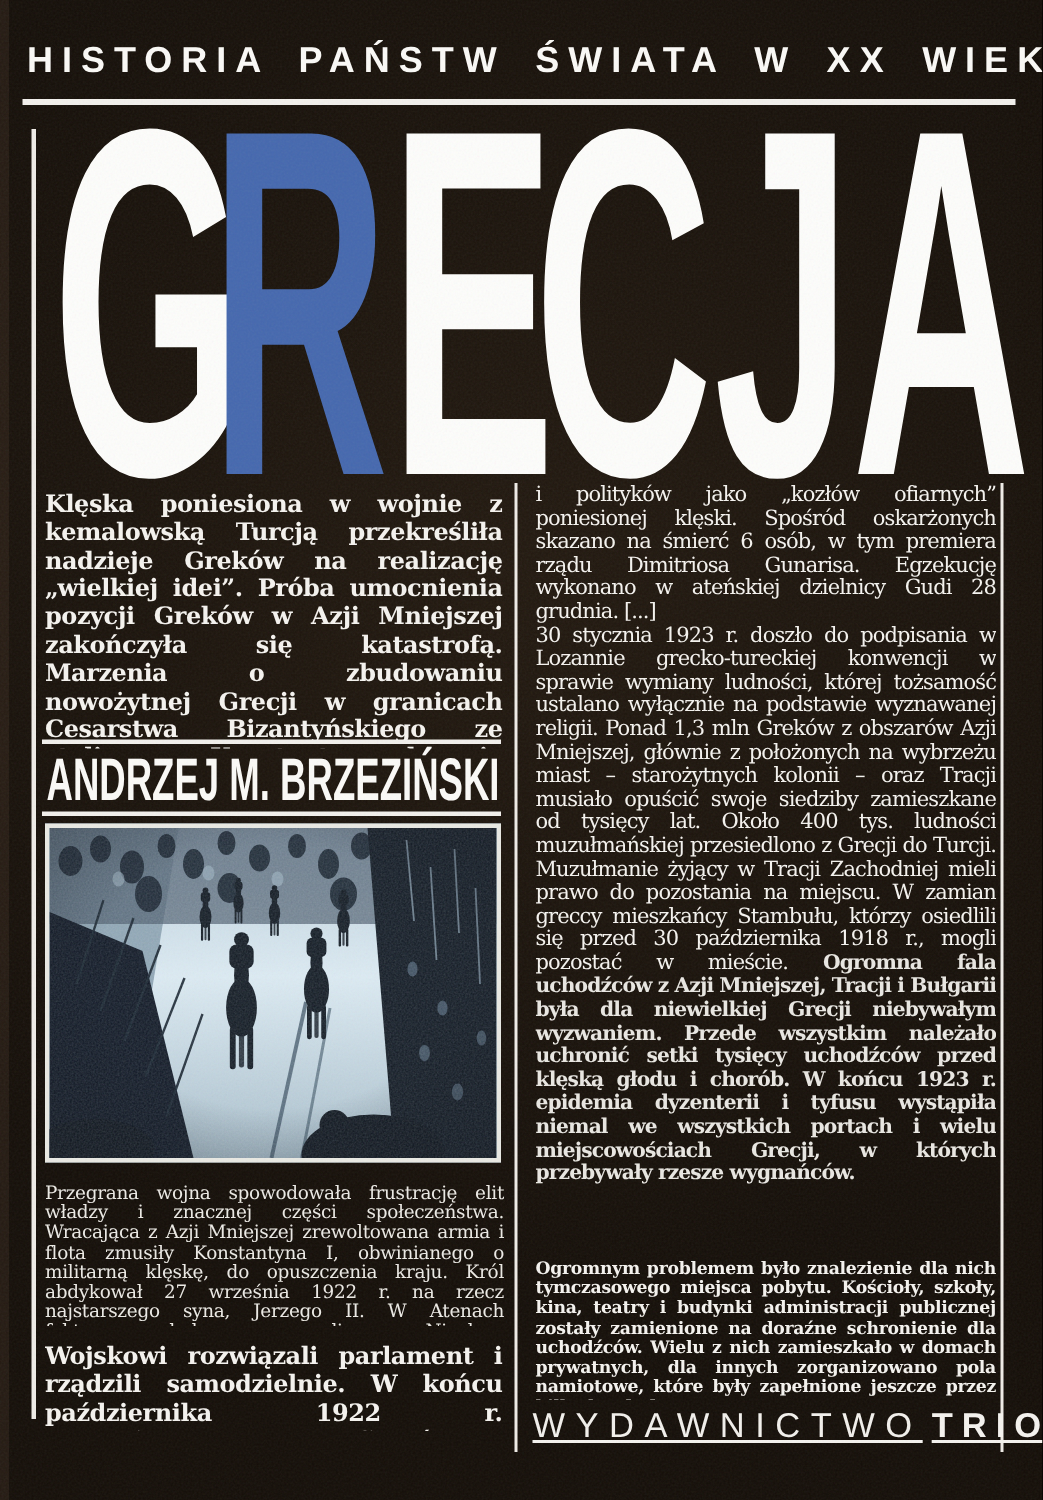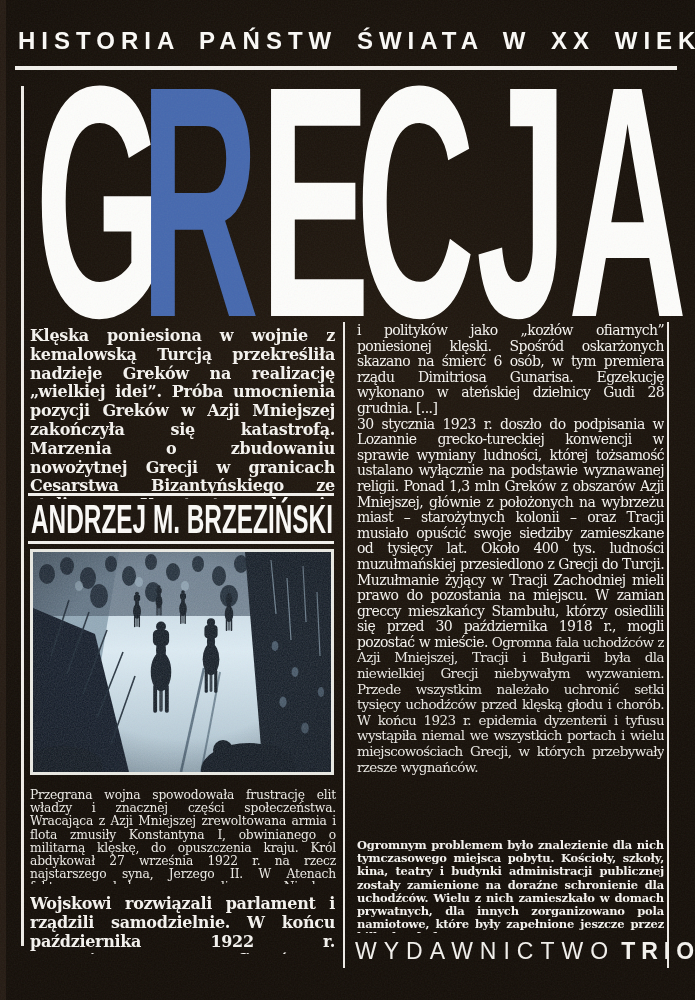--- a/index.html
+++ b/index.html
@@ -54,30 +54,31 @@
     font-size:16px;line-height:19px;font-weight:bold;text-align:justify;
     letter-spacing:-0.3px;
   }
   
   .right-main{
     left:357px;top:323px;width:307px;height:515px;overflow:hidden;
     font-size:14px;line-height:15.6px;text-align:justify;
     letter-spacing:-0.6px;white-space:pre-line;
   }
   .right-main .b{font-weight:normal;}
-  .right-main .r{font-weight:normal;font-size:13.5px;color:#e9e7e2;}
+  .right-main .r{font-weight:bold;font-size:13.5px;color:#e9e7e2;}
   .right-small{
     left:357px;top:839px;width:307px;height:94px;overflow:hidden;
     font-size:11.5px;line-height:13.2px;font-weight:bold;text-align:justify;
     letter-spacing:-0.2px;
   }
   .publisher-row{
     left:355px;top:937px;width:308px;height:28px;
-    display:flex;justify-content:space-between;align-items:flex-end;
+    display:flex;justify-content:space-between;align-items:flex-start;
     white-space:nowrap;
+    text-decoration:underline;
   }
   .publisher-name{font-size:23px;font-weight:normal;letter-spacing:7px;color:#f2f0ec;}
   .publisher-brand{font-size:23px;font-weight:bold;letter-spacing:6px;margin-left:6px;}
   
   .grain{left:0;top:0;width:695px;height:1000px;pointer-events:none;opacity:.07;}
 </style>
 </head>
 <body>
 
 <div id="cover">

